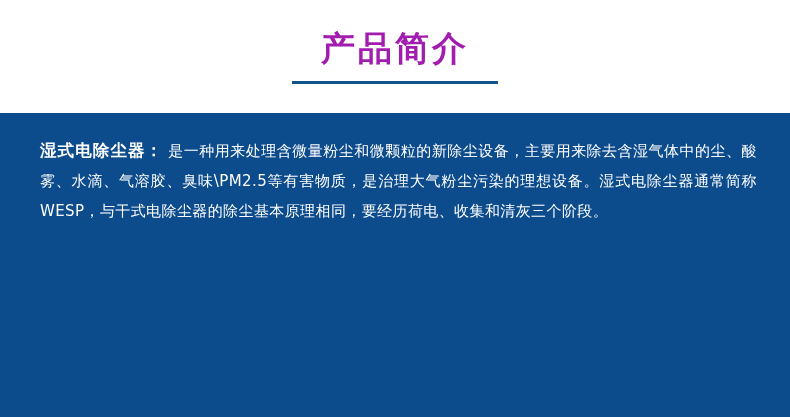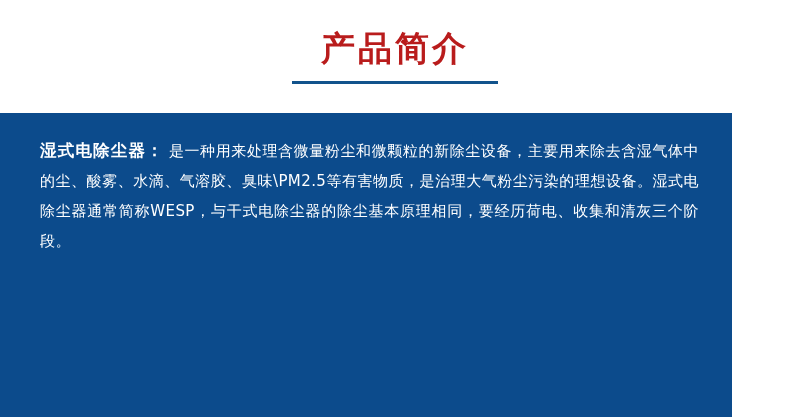--- a/index.html
+++ b/index.html
@@ -31,38 +31,38 @@
     display: flex;
     flex-direction: column;
     align-items: center;
     justify-content: flex-start;
   }
   .header-title {
     margin-top: 28px;
     font-size: 34px;
     line-height: 40px;
     font-weight: bold;
-    color: #b91c1c;
+    color: #a21caf;
     letter-spacing: 3px;
     text-align: center;
     white-space: nowrap;
   }
   .header-rule {
     margin-top: 13px;
     width: 206px;
     height: 3px;
     background: #12538c;
   }
 
   
   .panel {
     position: absolute;
     left: 0;
     top: 113px;
-    width: 732px;
+    width: 790px;
     height: 304px;
     background: #0c4b8c;
     box-sizing: border-box;
     padding: 23px 33px 6px 40px;
   }
   .para {
     color: #ffffff;
     font-size: 15px;
     line-height: 30px;
     text-align: justify;

